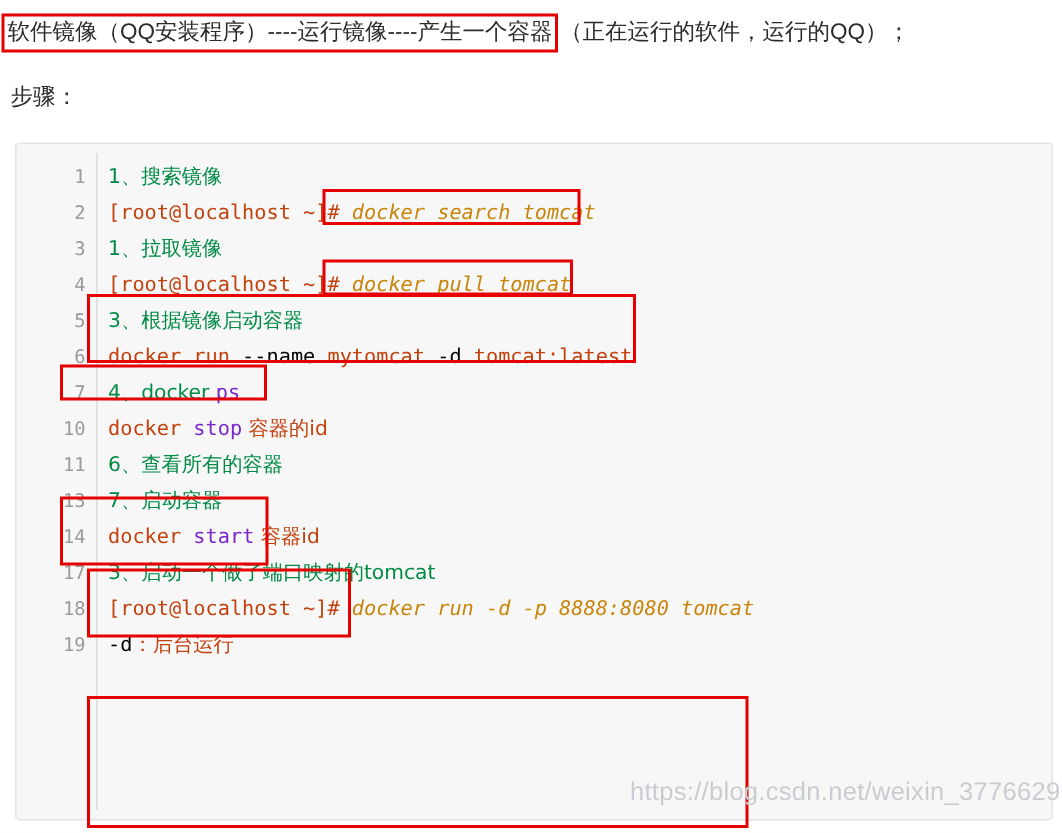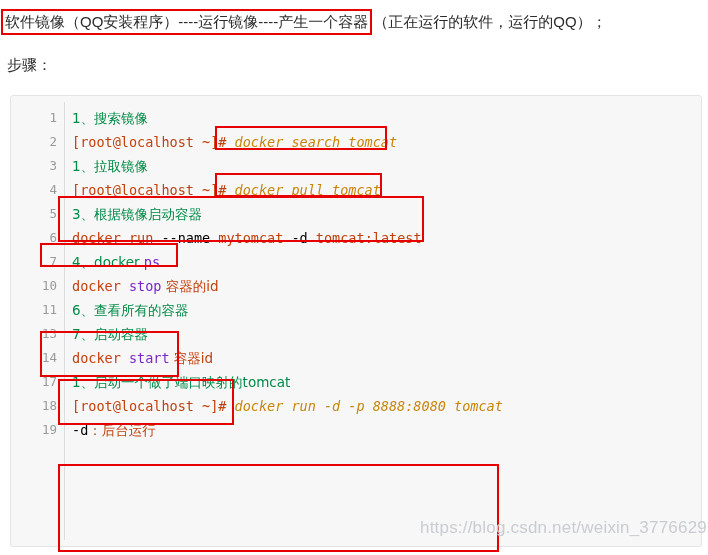--- a/index.html
+++ b/index.html
@@ -142,21 +142,21 @@
       <div class="code-row"><span class="ln">2</span><span class="code-text"><span class="t-plain">[root@localhost ~]#</span><span class="t-orange"> docker search tomcat</span></span></div>
       <div class="code-row"><span class="ln">3</span><span class="code-text"><span class="t-green cn">1、拉取镜像</span></span></div>
       <div class="code-row"><span class="ln">4</span><span class="code-text"><span class="t-plain">[root@localhost ~]#</span><span class="t-orange"> docker pull tomcat</span></span></div>
       <div class="code-row"><span class="ln">5</span><span class="code-text"><span class="t-green cn">3、根据镜像启动容器</span></span></div>
       <div class="code-row"><span class="ln">6</span><span class="code-text"><span class="t-plain">docker run </span><span class="t-blue">--name</span><span class="t-plain"> mytomcat </span><span class="t-blue">-d</span><span class="t-plain"> tomcat:latest</span></span></div>
       <div class="code-row"><span class="ln">7</span><span class="code-text"><span class="t-green cn">4、docker </span><span class="t-purple">ps</span></span></div>
       <div class="code-row"><span class="ln">10</span><span class="code-text"><span class="t-plain">docker </span><span class="t-purple">stop</span><span class="t-plain cn">  容器的id</span></span></div>
       <div class="code-row"><span class="ln">11</span><span class="code-text"><span class="t-green cn">6、查看所有的容器</span></span></div>
       <div class="code-row"><span class="ln">13</span><span class="code-text"><span class="t-green cn">7、启动容器</span></span></div>
       <div class="code-row"><span class="ln">14</span><span class="code-text"><span class="t-plain">docker </span><span class="t-purple">start</span><span class="t-plain cn"> 容器id</span></span></div>
-      <div class="code-row"><span class="ln">17</span><span class="code-text"><span class="t-green cn">1、启动一个做了端口映射的tomcat</span></span></div>
+      <div class="code-row"><span class="ln">17</span><span class="code-text"><span class="t-green cn">3、启动一个做了端口映射的tomcat</span></span></div>
       <div class="code-row"><span class="ln">18</span><span class="code-text"><span class="t-plain">[root@localhost ~]# </span><span class="t-orange">docker run -d -p 8888:8080 tomcat</span></span></div>
       <div class="code-row"><span class="ln">19</span><span class="code-text"><span class="t-blue">-d</span><span class="t-plain cn">：后台运行</span></span></div>
     </div>
 </div>
 
 <div id="annotation-layer">
     <div class="redbox" style="left: 215px; top: 126px; width: 172px; height: 24px; border-color: rgb(230, 0, 0);"></div>
     <div class="redbox" style="left: 215px; top: 173px; width: 167px; height: 24px; border-color: rgb(230, 0, 0);"></div>
     <div class="redbox" style="left: 58px; top: 196px; width: 366px; height: 46px; border-color: rgb(230, 0, 0);"></div>
     <div class="redbox" style="left: 40px; top: 243px; width: 138px; height: 24px; border-color: rgb(230, 0, 0);"></div>

